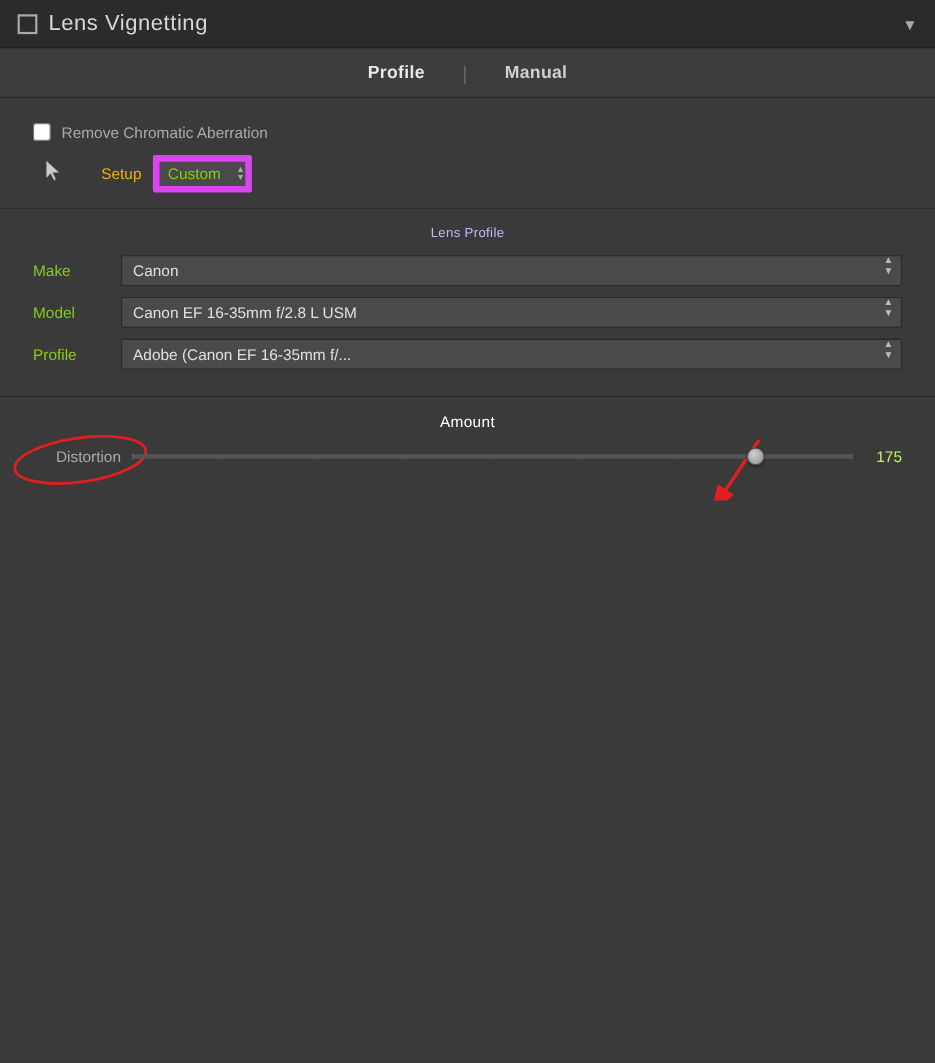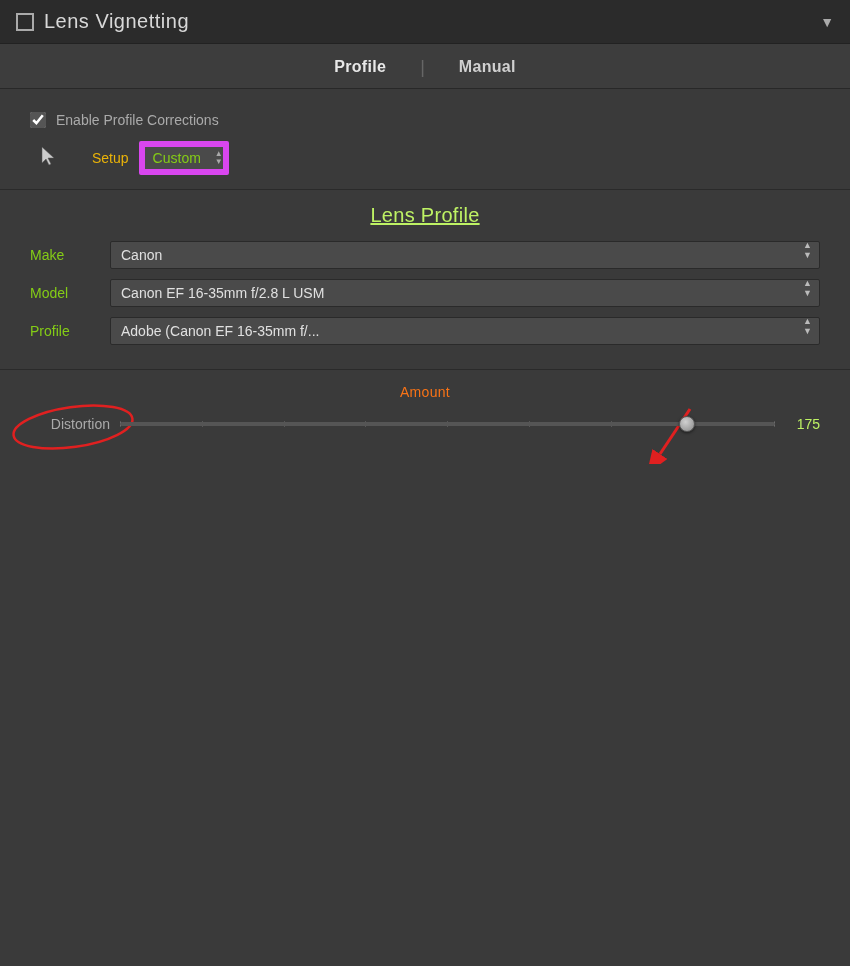--- a/index.html
+++ b/index.html
@@ -143,25 +143,24 @@
       line-height: 1;
     }
 
     
     .lens-profile-section {
       padding: 14px 30px 14px 30px;
       border-top: 1px solid #2a2a2a;
     }
     .section-heading {
       text-align: center;
-      color: #bef264;
-      font-size: 20px;
+      color: #c4b5fd;
+      font-size: 12px;
       margin-bottom: 14px;
       letter-spacing: 0.3px;
-      text-decoration: underline;
     }
     .field-row {
       display: flex;
       align-items: center;
       margin-bottom: 10px;
       gap: 10px;
     }
     .field-label {
       color: #84cc16;
       font-size: 14px;
@@ -196,21 +195,21 @@
       line-height: 1.1;
     }
 
     
     .amount-section {
       padding: 14px 30px 30px 30px;
       border-top: 1px solid #2a2a2a;
     }
     .amount-heading {
       text-align: center;
-      color: #f97316;
+      color: #ffffff;
       font-size: 14px;
       margin-bottom: 14px;
       letter-spacing: 0.3px;
     }
     .slider-row {
       display: flex;
       align-items: center;
       margin-bottom: 14px;
       gap: 10px;
       position: relative;
@@ -287,22 +286,22 @@
   </div>
 
   <div class="tabs-bar">
     <span class="tab-item active">Profile</span>
     <span class="tab-divider">|</span>
     <span class="tab-item">Manual</span>
   </div>
 
   <div class="section">
     <div class="checkbox-row">
-      <input type="checkbox" id="chk-profile" checked="" style="">
-      <label class="checkbox-label" for="chk-profile">Enable Profile Corrections</label>
+      <input type="checkbox" id="chk-chromatic" style="">
+      <label class="checkbox-label" for="chk-chromatic">Remove Chromatic Aberration</label>
     </div>
     <div class="setup-row">
 
       <span style="font-size:20px; color:#ccc; margin-right:4px; display:inline-block; transform:rotate(0deg);">
         <svg width="18" height="22" viewBox="0 0 18 22">
           <polygon points="2,2 2,18 6,14 9,20 11,19 8,13 14,13" fill="#ccc" stroke="#555" stroke-width="0.5"></polygon>
         </svg>
       </span>
       <span class="setup-label">Setup</span>
       <div class="select-wrapper">

